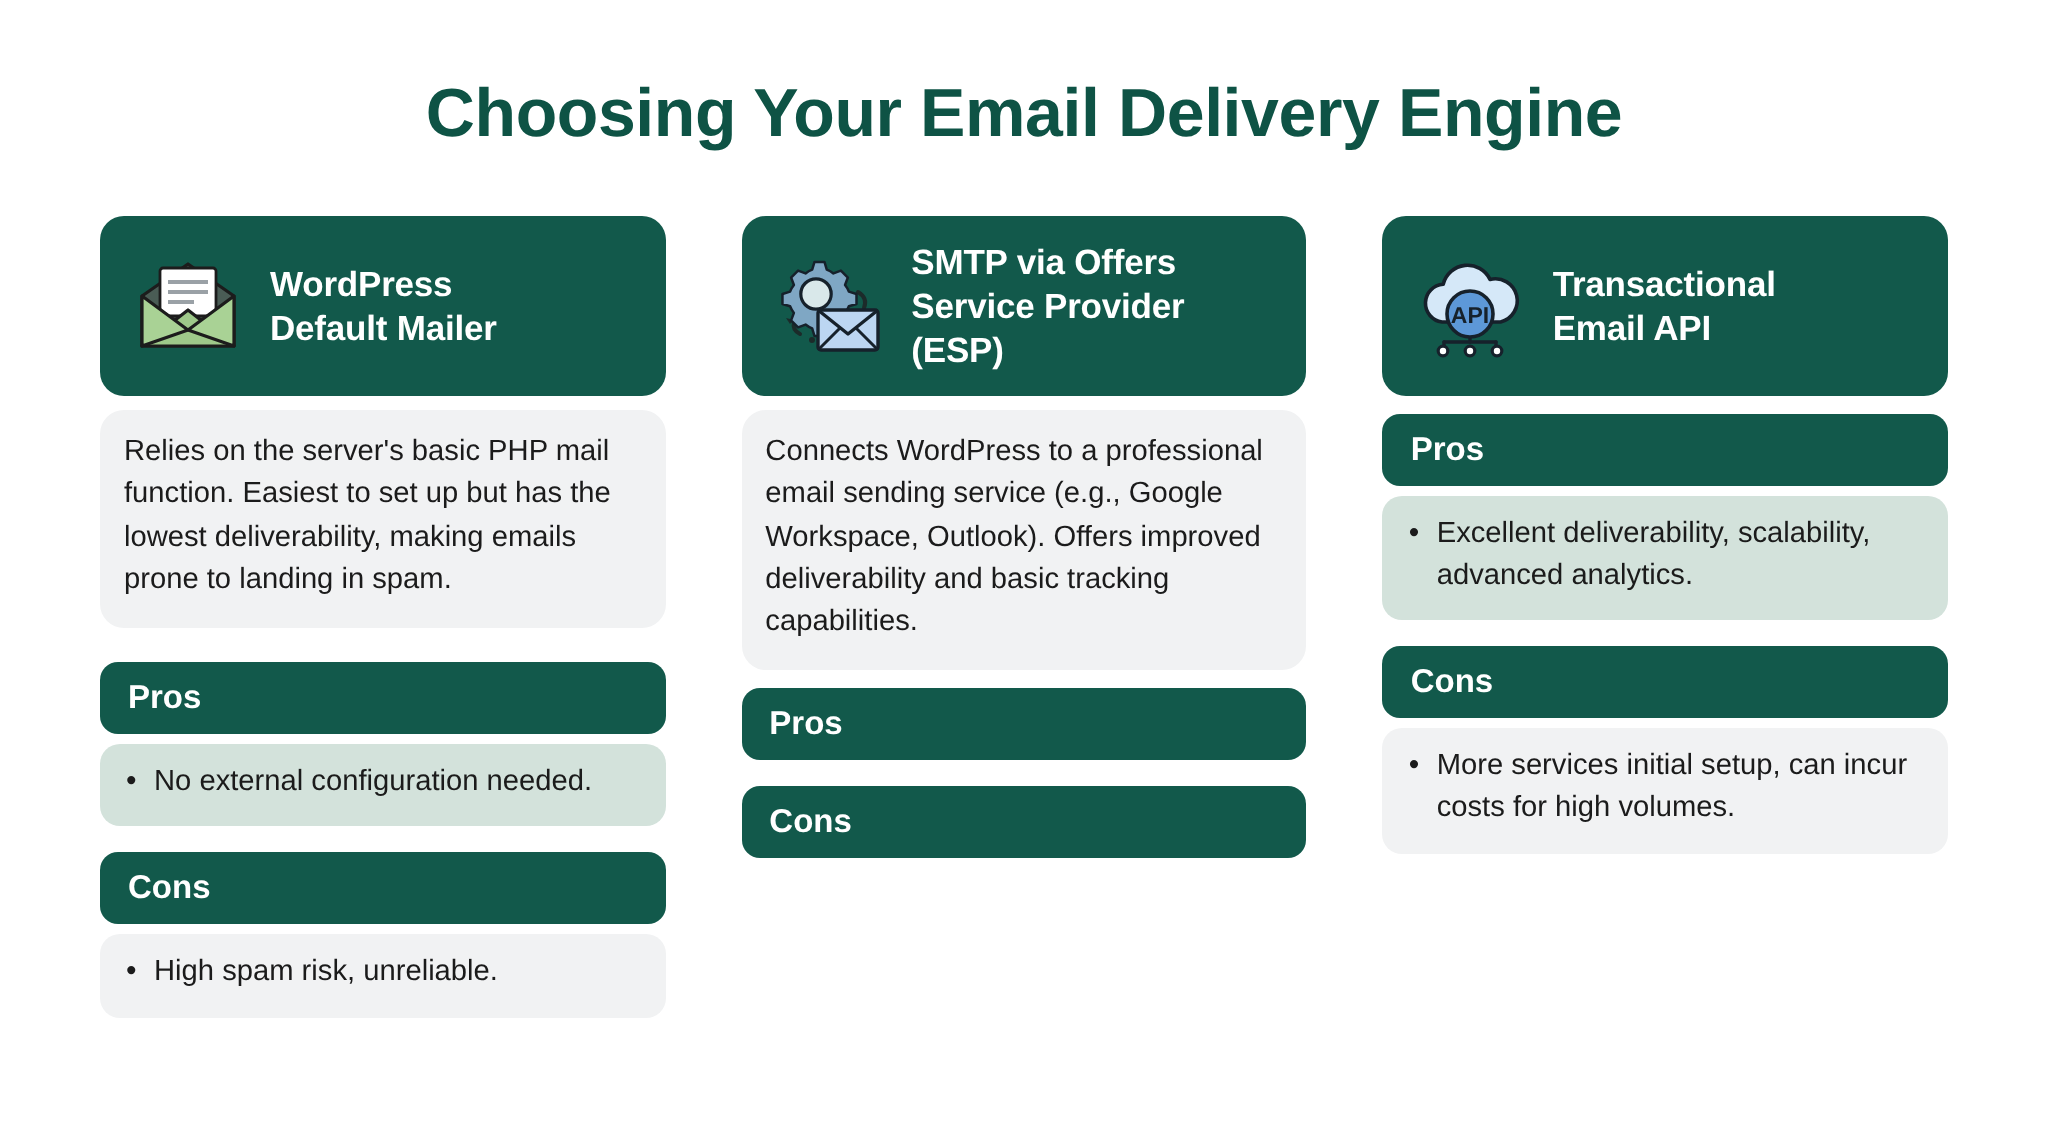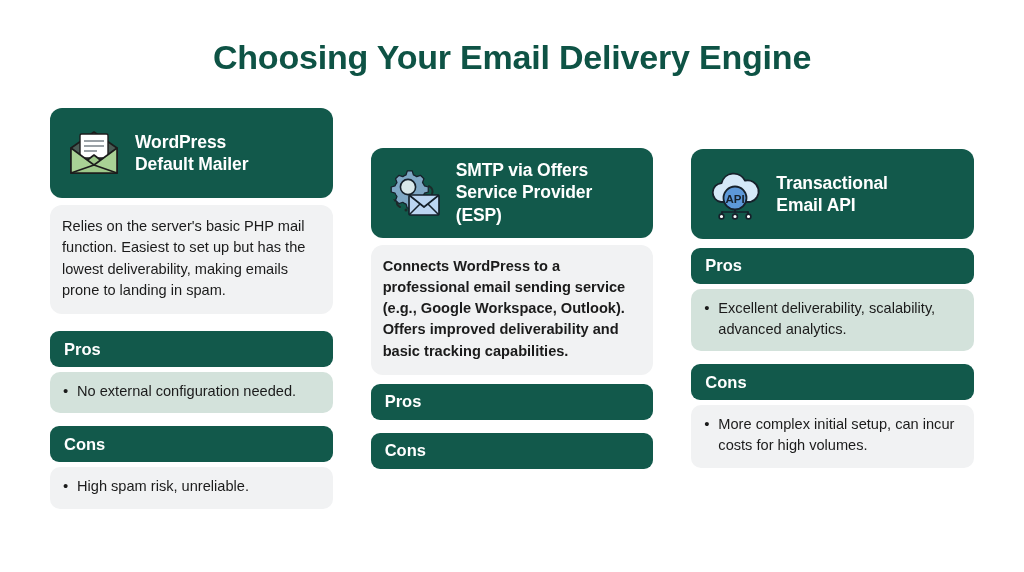--- a/index.html
+++ b/index.html
@@ -39,21 +39,20 @@
   }
 
   
   .cards {
     position: absolute;
     top: 108px;
     left: 50px;
     width: 924px;
     display: flex;
     gap: 38px;
-    align-items: center;
   }
 
   .card {
     width: 288px;
     display: flex;
     flex-direction: column;
   }
 
   
   .card-header {
@@ -92,21 +91,21 @@
     background: #f1f2f3;
     border-radius: 12px;
     margin-top: 7px;
     padding: 11px 13px 13px 12px;
     font-size: 14.6px;
     line-height: 1.46;
     color: #1b1b1b;
   }
 
   .card.c1 .card-desc { min-height: 105px; }
-  .card.c2 .card-desc { min-height: 105px; font-weight: bold; }
+  .card.c2 .card-desc { min-height: 105px; }
   .card.c3 .card-desc { min-height: 105px; }
 
   
   .section { margin-top: 9px; }
 
   .section-header {
     background: #12594b;
     border-radius: 9px;
     height: 36px;
     display: flex;
@@ -294,21 +293,21 @@
           <ul>
             <li>Excellent deliverability, scalability, advanced analytics.</li>
           </ul>
         </div>
       </div>
 
       <div class="section sec-cons">
         <div class="section-header">Cons</div>
         <div class="section-body cons">
           <ul>
-            <li>More complex initial setup, can incur costs for high volumes.</li>
+            <li>More services initial setup, can incur costs for high volumes.</li>
           </ul>
         </div>
       </div>
 
     </div>
 
   </div>
 </div>
 
 </body></html>

